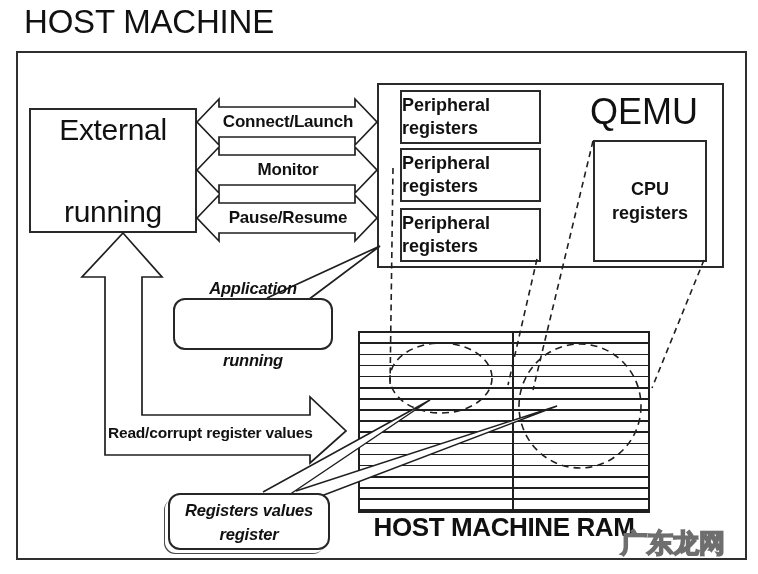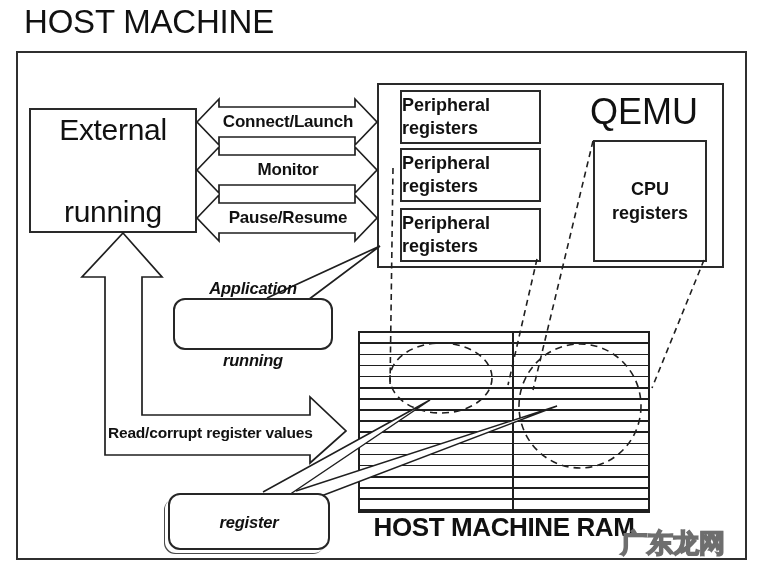--- a/index.html
+++ b/index.html
@@ -123,18 +123,19 @@
 <div class="abs arrow-label al3">Pause/Resume</div>
 
 <div class="abs read-corrupt">Read/corrupt register values</div>
 
 <div class="abs callout callout-app">
   <span>Application</span>
   <span>running</span>
 </div>
 
 <div class="abs callout callout-reg">
+  <span>Registers values</span>
   <span>register</span>
 </div>
 
 <div class="abs ram-label">HOST MACHINE RAM</div>
 
 <div class="abs watermark">广东龙网</div>
 
 </body></html>

